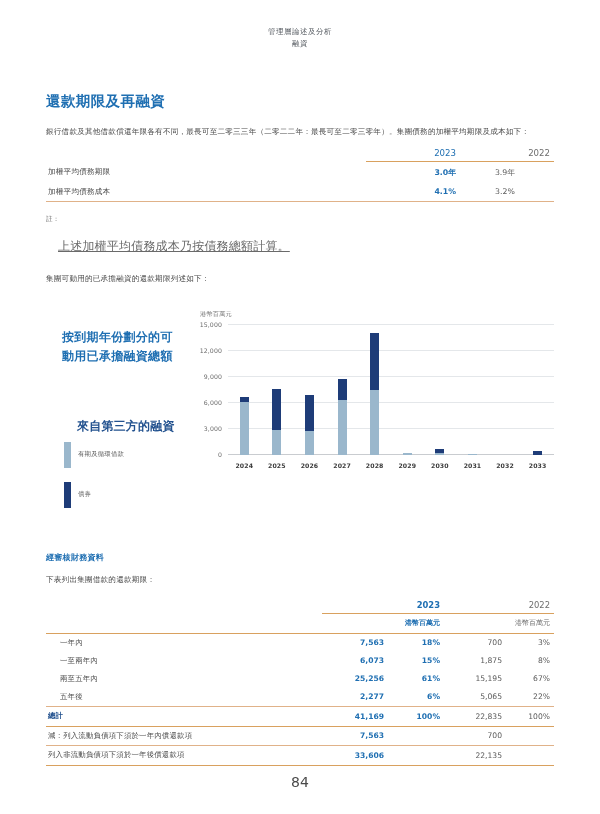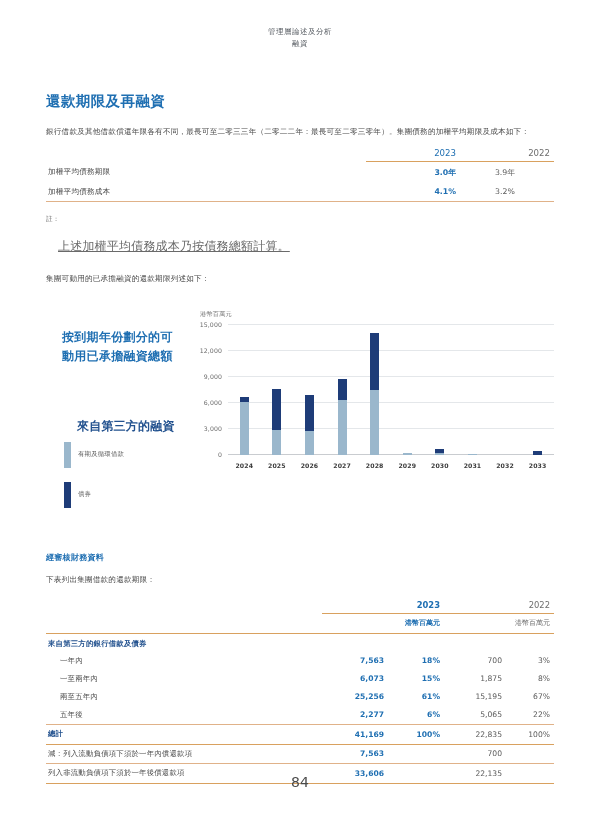--- a/index.html
+++ b/index.html
@@ -410,23 +410,20 @@
         </tr>
         <tr class="hline-orange">
           <td></td>
             <td></td>
             <td></td>
             <td></td>
             <td></td>
         </tr>
       </thead>
       <tbody>
-        <tr>
-          <td class="grp" colspan="5">來自第三方的銀行借款及債券</td>
-        </tr>
 
         <tr>
           <td class="r-label">一年內</td>
           <td class="num n-cur">7,563</td>
           <td class="num n-cur">18%</td>
           <td class="num n-prev">700</td>
           <td class="num n-prev">3%</td>
         </tr>
         <tr>
           <td class="r-label">一至兩年內</td>

